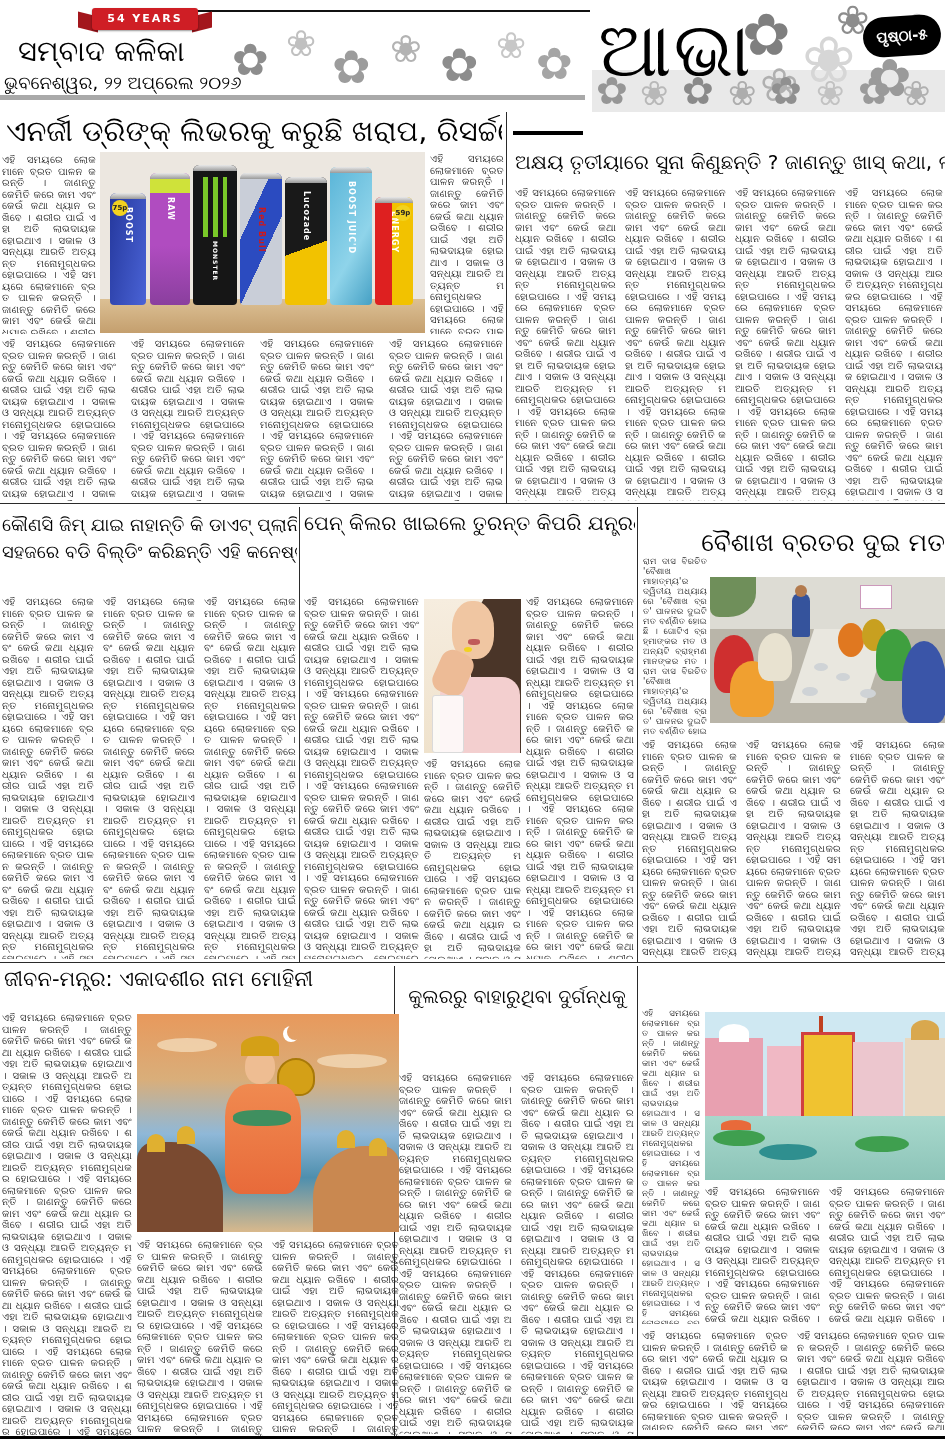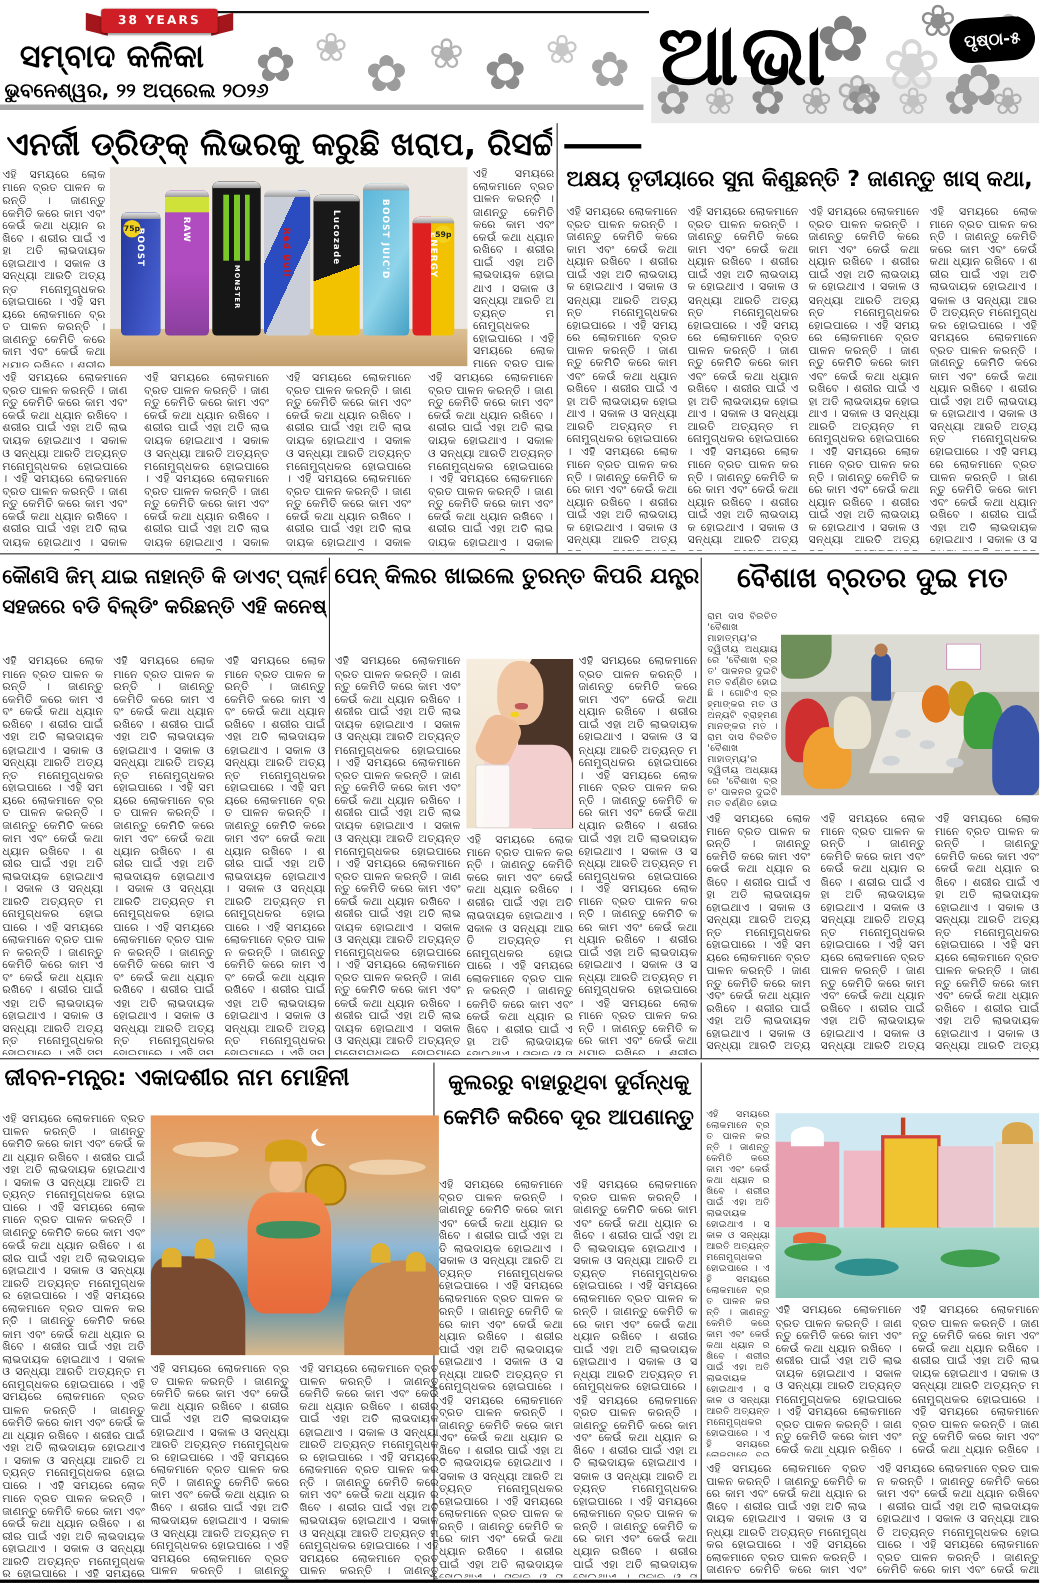--- a/index.html
+++ b/index.html
@@ -1,19 +1,19 @@
 <!DOCTYPE html>
 <html><head>
 <meta charset="utf-8">
 <style>
   html,body{margin:0;padding:0;background:#fff;}
   #page{position:relative;width:945px;height:1450px;background:#fff;overflow:hidden;
         font-family:"DejaVu Sans","Liberation Sans",sans-serif;}
   .abs{position:absolute;}
-  .hl{font-weight:bold;color:#000;}
+  .hl{font-weight:normal;color:#000;}
   .greek{font-size:10px;line-height:11.5px;color:#1d1d1d;text-align:justify;
          overflow:hidden;word-break:break-all;letter-spacing:.3px;}
   .greek.tiny{font-size:8.5px;line-height:10px;}
   .vrule{width:1px;background:#2a2a2a;}
   .hrule{height:1px;background:#2a2a2a;left:0;width:945px;}
   .flower{color:#9a9a9a;line-height:1;}
   
   .ribbon{background:#cf1e25;color:#fff;font-size:11px;font-weight:bold;letter-spacing:2px;
           text-align:center;line-height:22px;border-radius:3px;box-shadow:0 1px 2px #0006;}
   .ribtail{background:#a3161c;}
@@ -30,21 +30,21 @@
 </style>
 </head>
 <body>
 
 <div id="page">
 
   <div class="abs" style="left:170px;top:10px;width:420px;height:2px;background:#111;"></div>
 
   <div class="abs ribtail" style="left:78px;top:14px;width:20px;height:16px;transform:skewY(14deg);"></div>
   <div class="abs ribtail" style="left:192px;top:14px;width:20px;height:16px;transform:skewY(-14deg);"></div>
-  <div class="abs ribbon" style="left:92px;top:8px;width:106px;height:22px;">38 YEARS</div>
+  <div class="abs ribbon" style="left:92px;top:8px;width:106px;height:22px;">54 YEARS</div>
 
   <div class="abs hl" style="left:18px;top:34px;width:230px;font-size:29px;line-height:34px;white-space:nowrap;overflow:hidden;">ସମ୍ବାଦ କଳିକା</div>
   <div class="abs hl" style="left:4px;top:72px;width:240px;font-size:18px;white-space:nowrap;overflow:hidden;">ଭୁବନେଶ୍ୱର, ୨୨ ଅପ୍ରେଲ ୨୦୨୬ ବୁଧବାର</div>
 
   <div class="abs" style="left:0;top:95px;width:585px;height:5px;background:#a9a9a9;"></div>
 
   <div class="abs" style="left:228px;top:24px;width:358px;height:72px;">
     <span class="flower abs" style="left:4px;top:14px;font-size:44px;color:#8d8d8d;">✿</span>
     <span class="flower abs" style="left:58px;top:2px;font-size:36px;color:#c0c0c0;">❀</span>
     <span class="flower abs" style="left:104px;top:20px;font-size:46px;color:#9c9c9c;">✿</span>
@@ -151,21 +151,21 @@
     <div class="abs" style="left:28px;top:2px;width:42px;height:58px;background:#f0c6a2;border-radius:46% 46% 40% 40%;"></div>
     <div class="abs" style="left:44px;top:40px;width:12px;height:6px;background:#c05a5a;border-radius:40%;"></div>
     <div class="abs" style="left:16px;top:78px;width:80px;height:80px;background:#f3cfcf;border-radius:18px 18px 0 0;"></div>
     <div class="abs" style="left:12px;top:52px;width:34px;height:44px;background:#edbb96;border-radius:12px;transform:rotate(24deg);"></div>
     <div class="abs" style="left:40px;top:48px;width:8px;height:5px;background:#f2d21f;border-radius:50%;"></div>
     <div class="abs" style="left:8px;top:96px;width:30px;height:56px;background:#ffffffcc;border:1px solid #dadada;border-radius:3px;"></div>
   </div>
   <div class="abs greek" style="left:424px;top:758px;width:97px;height:201px;">ଏହି ସମୟରେ ଲୋକମାନେ ବ୍ରତ ପାଳନ କରନ୍ତି । ଜାଣନ୍ତୁ କେମିତି କରେ କାମ ଏବଂ କେଉଁ କଥା ଧ୍ୟାନ ରଖିବେ । ଶରୀର ପାଇଁ ଏହା ଅତି ଲାଭଦାୟକ ହୋଇଥାଏ । ସକାଳ ଓ ସନ୍ଧ୍ୟା ଆରତି ଅତ୍ୟନ୍ତ ମନୋମୁଗ୍ଧକର ହୋଇପାରେ । ଏହି ସମୟରେ ଲୋକମାନେ ବ୍ରତ ପାଳନ କରନ୍ତି । ଜାଣନ୍ତୁ କେମିତି କରେ କାମ ଏବଂ କେଉଁ କଥା ଧ୍ୟାନ ରଖିବେ । ଶରୀର ପାଇଁ ଏହା ଅତି ଲାଭଦାୟକ ହୋଇଥାଏ । ସକାଳ ଓ ସନ୍ଧ୍ୟା ଆରତି ଅତ୍ୟନ୍ତ ମନୋମୁଗ୍ଧକର ହୋଇପାରେ । ଏହି ସମୟରେ ଲୋକମାନେ ବ୍ରତ ପାଳନ କରନ୍ତି । ଜାଣନ୍ତୁ କେମିତି କରେ କାମ ଏବଂ କେଉଁ କଥା ଧ୍ୟାନ ରଖିବେ । ଶରୀର ପାଇଁ ଏହା ଅତି ଲାଭଦାୟକ ହୋଇଥାଏ । ସକାଳ ଓ ସନ୍ଧ୍ୟା ଆରତି ଅତ୍ୟନ୍ତ ମନୋମୁଗ୍ଧକର ହୋଇପାରେ । ଏହି ସମୟରେ ଲୋକମାନେ ବ୍ରତ ପାଳନ କରନ୍ତି । ଜାଣନ୍ତୁ କେମିତି କରେ କାମ ଏବଂ କେଉଁ କଥା ଧ୍ୟାନ ରଖିବେ । ଶରୀର ପାଇଁ ଏହା ଅତି ଲାଭଦାୟକ ହୋଇଥାଏ । ସକାଳ ଓ ସନ୍ଧ୍ୟା ଆରତି ଅତ୍ୟନ୍ତ ମନୋମୁଗ୍ଧକର ହୋଇପାରେ । ଏହି ସମୟରେ ଲୋକମାନେ ବ୍ରତ ପାଳନ କରନ୍ତି । ଜାଣନ୍ତୁ କେମିତି କରେ କାମ ଏବଂ କେଉଁ କଥା ଧ୍ୟାନ ରଖିବେ । ଶରୀର ପାଇଁ ଏହା ଅତି ଲାଭଦାୟକ ହୋଇଥାଏ । ସକାଳ ଓ ସନ୍ଧ୍ୟା ଆରତି ଅତ୍ୟନ୍ତ ମନୋମୁଗ୍ଧକର ହୋଇପାରେ । </div>
   <div class="abs greek" style="left:526px;top:596px;width:108px;height:363px;">ଏହି ସମୟରେ ଲୋକମାନେ ବ୍ରତ ପାଳନ କରନ୍ତି । ଜାଣନ୍ତୁ କେମିତି କରେ କାମ ଏବଂ କେଉଁ କଥା ଧ୍ୟାନ ରଖିବେ । ଶରୀର ପାଇଁ ଏହା ଅତି ଲାଭଦାୟକ ହୋଇଥାଏ । ସକାଳ ଓ ସନ୍ଧ୍ୟା ଆରତି ଅତ୍ୟନ୍ତ ମନୋମୁଗ୍ଧକର ହୋଇପାରେ । ଏହି ସମୟରେ ଲୋକମାନେ ବ୍ରତ ପାଳନ କରନ୍ତି । ଜାଣନ୍ତୁ କେମିତି କରେ କାମ ଏବଂ କେଉଁ କଥା ଧ୍ୟାନ ରଖିବେ । ଶରୀର ପାଇଁ ଏହା ଅତି ଲାଭଦାୟକ ହୋଇଥାଏ । ସକାଳ ଓ ସନ୍ଧ୍ୟା ଆରତି ଅତ୍ୟନ୍ତ ମନୋମୁଗ୍ଧକର ହୋଇପାରେ । ଏହି ସମୟରେ ଲୋକମାନେ ବ୍ରତ ପାଳନ କରନ୍ତି । ଜାଣନ୍ତୁ କେମିତି କରେ କାମ ଏବଂ କେଉଁ କଥା ଧ୍ୟାନ ରଖିବେ । ଶରୀର ପାଇଁ ଏହା ଅତି ଲାଭଦାୟକ ହୋଇଥାଏ । ସକାଳ ଓ ସନ୍ଧ୍ୟା ଆରତି ଅତ୍ୟନ୍ତ ମନୋମୁଗ୍ଧକର ହୋଇପାରେ । ଏହି ସମୟରେ ଲୋକମାନେ ବ୍ରତ ପାଳନ କରନ୍ତି । ଜାଣନ୍ତୁ କେମିତି କରେ କାମ ଏବଂ କେଉଁ କଥା ଧ୍ୟାନ ରଖିବେ । ଶରୀର ପାଇଁ ଏହା ଅତି ଲାଭଦାୟକ ହୋଇଥାଏ । ସକାଳ ଓ ସନ୍ଧ୍ୟା ଆରତି ଅତ୍ୟନ୍ତ ମନୋମୁଗ୍ଧକର ହୋଇପାରେ । ଏହି ସମୟରେ ଲୋକମାନେ ବ୍ରତ ପାଳନ କରନ୍ତି । ଜାଣନ୍ତୁ କେମିତି କରେ କାମ ଏବଂ କେଉଁ କଥା ଧ୍ୟାନ ରଖିବେ । ଶରୀର ପାଇଁ ଏହା ଅତି ଲାଭଦାୟକ ହୋଇଥାଏ । ସକାଳ ଓ ସନ୍ଧ୍ୟା ଆରତି ଅତ୍ୟନ୍ତ ମନୋମୁଗ୍ଧକର ହୋଇପାରେ । ଏହି ସମୟରେ ଲୋକମାନେ ବ୍ରତ ପାଳନ କରନ୍ତି । ଜାଣନ୍ତୁ କେମିତି କରେ କାମ ଏବଂ କେଉଁ କଥା ଧ୍ୟାନ ରଖିବେ । ଶରୀର ପାଇଁ ଏହା ଅତି ଲାଭଦାୟକ ହୋଇଥାଏ । ସକାଳ ଓ ସନ୍ଧ୍ୟା ଆରତି ଅତ୍ୟନ୍ତ ମନୋମୁଗ୍ଧକର ହୋଇପାରେ । ଏହି ସମୟରେ ଲୋକମାନେ ବ୍ରତ ପାଳନ କରନ୍ତି । ଜାଣନ୍ତୁ କେମିତି କରେ କାମ ଏବଂ କେଉଁ କଥା ଧ୍ୟାନ ରଖିବେ । ଶରୀର ପାଇଁ ଏହା ଅତି ଲାଭଦାୟକ ହୋଇଥାଏ । ସକାଳ ଓ ସନ୍ଧ୍ୟା ଆରତି ଅତ୍ୟନ୍ତ ମନୋମୁଗ୍ଧକର ହୋଇପାରେ । ଏହି ସମୟରେ ଲୋକମାନେ ବ୍ରତ ପାଳନ କରନ୍ତି । ଜାଣନ୍ତୁ କେମିତି କରେ କାମ ଏବଂ କେଉଁ କଥା ଧ୍ୟାନ ରଖିବେ । ଶରୀର ପାଇଁ ଏହା ଅତି ଲାଭଦାୟକ ହୋଇଥାଏ । ସକାଳ ଓ ସନ୍ଧ୍ୟା ଆରତି ଅତ୍ୟନ୍ତ ମନୋମୁଗ୍ଧକର ହୋଇପାରେ । ଏହି ସମୟରେ ଲୋକମାନେ ବ୍ରତ ପାଳନ କରନ୍ତି । ଜାଣନ୍ତୁ କେମିତି କରେ କାମ ଏବଂ କେଉଁ କଥା ଧ୍ୟାନ ରଖିବେ । ଶରୀର ପାଇଁ ଏହା ଅତି ଲାଭଦାୟକ ହୋଇଥାଏ । ସକାଳ ଓ ସନ୍ଧ୍ୟା ଆରତି ଅତ୍ୟନ୍ତ ମନୋମୁଗ୍ଧକର ହୋଇପାରେ । </div>
 
-  <div class="abs hl" style="left:641px;top:511px;width:304px;font-size:25px;text-align:center;white-space:nowrap;overflow:hidden;">ବୈଶାଖ ବ୍ରତର ଦୁଇ ମତ</div>
+  <div class="abs hl" style="left:641px;top:528px;width:304px;font-size:25px;text-align:right;white-space:nowrap;overflow:hidden;">ବୈଶାଖ ବ୍ରତର ଦୁଇ ମତ</div>
   <div class="abs greek tiny" style="left:643px;top:556px;width:64px;height:180px;">ରାମ ଦାସ ବିରଚିତ 'ବୈଶାଖ ମାହାତ୍ମ୍ୟ'ର ଦ୍ୱିତୀୟ ଅଧ୍ୟାୟରେ 'ବୈଶାଖ ବ୍ରତ' ପାଳନର ଦୁଇଟି ମତ ବର୍ଣ୍ଣିତ ହୋଇଛି । ଗୋଟିଏ ବ୍ରହ୍ମାଙ୍କର ମତ ଓ ଅନ୍ୟଟି ବ୍ରାହ୍ମଣମାନଙ୍କର ମତ । ରାମ ଦାସ ବିରଚିତ 'ବୈଶାଖ ମାହାତ୍ମ୍ୟ'ର ଦ୍ୱିତୀୟ ଅଧ୍ୟାୟରେ 'ବୈଶାଖ ବ୍ରତ' ପାଳନର ଦୁଇଟି ମତ ବର୍ଣ୍ଣିତ ହୋଇଛି । ଗୋଟିଏ ବ୍ରହ୍ମାଙ୍କର ମତ ଓ ଅନ୍ୟଟି ବ୍ରାହ୍ମଣମାନଙ୍କର ମତ । ରାମ ଦାସ ବିରଚିତ 'ବୈଶାଖ ମାହାତ୍ମ୍ୟ'ର ଦ୍ୱିତୀୟ ଅଧ୍ୟାୟରେ 'ବୈଶାଖ ବ୍ରତ' ପାଳନର ଦୁଇଟି ମତ ବର୍ଣ୍ଣିତ ହୋଇଛି । ଗୋଟିଏ ବ୍ରହ୍ମାଙ୍କର ମତ ଓ ଅନ୍ୟଟି ବ୍ରାହ୍ମଣମାନଙ୍କର ମତ । </div>
 
   <div class="abs photo" style="left:710px;top:577px;width:235px;height:146px;background:#b9b5a9;">
     <div class="abs" style="left:0;top:0;width:235px;height:52px;background:#dddcd4;"></div>
     <div class="abs" style="left:150px;top:8px;width:30px;height:22px;background:#fff;border:1px solid #c9b;"></div>
     <div class="abs" style="left:0px;top:0px;width:46px;height:40px;background:#6f8f5a;border-radius:0 0 60% 20%;"></div>
     <div class="abs" style="left:92px;top:52px;width:76px;height:74px;background:#e9e7df;transform:skewX(-18deg);"></div>
     <div class="abs" style="left:82px;top:16px;width:18px;height:44px;background:#35539c;border-radius:8px 8px 2px 2px;"></div>
     <div class="abs" style="left:85px;top:8px;width:12px;height:12px;background:#b37b4e;border-radius:50%;"></div>
     <div class="abs" style="left:4px;top:58px;width:40px;height:58px;background:#cf2f2f;border-radius:50% 50% 30% 30%;"></div>
@@ -204,22 +204,21 @@
     <div class="abs" style="left:176px;top:132px;width:86px;height:86px;background:#c98850;border-radius:60% 20% 0 0;"></div>
     <div class="abs" style="left:10px;top:120px;width:18px;height:18px;background:#e0b030;border-radius:50% 50% 0 0;"></div>
     <div class="abs" style="left:40px;top:112px;width:18px;height:18px;background:#e0b030;border-radius:50% 50% 0 0;"></div>
     <div class="abs" style="left:200px;top:116px;width:18px;height:18px;background:#e0b030;border-radius:50% 50% 0 0;"></div>
     <div class="abs" style="left:232px;top:124px;width:18px;height:18px;background:#e0b030;border-radius:50% 50% 0 0;"></div>
   </div>
   <div class="abs greek" style="left:137px;top:1239px;width:126px;height:197px;">ଏହି ସମୟରେ ଲୋକମାନେ ବ୍ରତ ପାଳନ କରନ୍ତି । ଜାଣନ୍ତୁ କେମିତି କରେ କାମ ଏବଂ କେଉଁ କଥା ଧ୍ୟାନ ରଖିବେ । ଶରୀର ପାଇଁ ଏହା ଅତି ଲାଭଦାୟକ ହୋଇଥାଏ । ସକାଳ ଓ ସନ୍ଧ୍ୟା ଆରତି ଅତ୍ୟନ୍ତ ମନୋମୁଗ୍ଧକର ହୋଇପାରେ । ଏହି ସମୟରେ ଲୋକମାନେ ବ୍ରତ ପାଳନ କରନ୍ତି । ଜାଣନ୍ତୁ କେମିତି କରେ କାମ ଏବଂ କେଉଁ କଥା ଧ୍ୟାନ ରଖିବେ । ଶରୀର ପାଇଁ ଏହା ଅତି ଲାଭଦାୟକ ହୋଇଥାଏ । ସକାଳ ଓ ସନ୍ଧ୍ୟା ଆରତି ଅତ୍ୟନ୍ତ ମନୋମୁଗ୍ଧକର ହୋଇପାରେ । ଏହି ସମୟରେ ଲୋକମାନେ ବ୍ରତ ପାଳନ କରନ୍ତି । ଜାଣନ୍ତୁ କେମିତି କରେ କାମ ଏବଂ କେଉଁ କଥା ଧ୍ୟାନ ରଖିବେ । ଶରୀର ପାଇଁ ଏହା ଅତି ଲାଭଦାୟକ ହୋଇଥାଏ । ସକାଳ ଓ ସନ୍ଧ୍ୟା ଆରତି ଅତ୍ୟନ୍ତ ମନୋମୁଗ୍ଧକର ହୋଇପାରେ । ଏହି ସମୟରେ ଲୋକମାନେ ବ୍ରତ ପାଳନ କରନ୍ତି । ଜାଣନ୍ତୁ କେମିତି କରେ କାମ ଏବଂ କେଉଁ କଥା ଧ୍ୟାନ ରଖିବେ । ଶରୀର ପାଇଁ ଏହା ଅତି ଲାଭଦାୟକ ହୋଇଥାଏ । ସକାଳ ଓ ସନ୍ଧ୍ୟା ଆରତି ଅତ୍ୟନ୍ତ ମନୋମୁଗ୍ଧକର ହୋଇପାରେ । ଏହି ସମୟରେ ଲୋକମାନେ ବ୍ରତ ପାଳନ କରନ୍ତି । ଜାଣନ୍ତୁ କେମିତି କରେ କାମ ଏବଂ କେଉଁ କଥା ଧ୍ୟାନ ରଖିବେ । ଶରୀର ପାଇଁ ଏହା ଅତି ଲାଭଦାୟକ ହୋଇଥାଏ । ସକାଳ ଓ ସନ୍ଧ୍ୟା ଆରତି ଅତ୍ୟନ୍ତ ମନୋମୁଗ୍ଧକର ହୋଇପାରେ । ଏହି ସମୟରେ ଲୋକମାନେ ବ୍ରତ ପାଳନ କରନ୍ତି । ଜାଣନ୍ତୁ କେମିତି କରେ କାମ ଏବଂ କେଉଁ କଥା ଧ୍ୟାନ ରଖିବେ । ଶରୀର ପାଇଁ ଏହା ଅତି ଲାଭଦାୟକ ହୋଇଥାଏ । ସକାଳ ଓ ସନ୍ଧ୍ୟା ଆରତି ଅତ୍ୟନ୍ତ ମନୋମୁଗ୍ଧକର ହୋଇପାରେ । </div>
   <div class="abs greek" style="left:272px;top:1239px;width:127px;height:197px;">ଏହି ସମୟରେ ଲୋକମାନେ ବ୍ରତ ପାଳନ କରନ୍ତି । ଜାଣନ୍ତୁ କେମିତି କରେ କାମ ଏବଂ କେଉଁ କଥା ଧ୍ୟାନ ରଖିବେ । ଶରୀର ପାଇଁ ଏହା ଅତି ଲାଭଦାୟକ ହୋଇଥାଏ । ସକାଳ ଓ ସନ୍ଧ୍ୟା ଆରତି ଅତ୍ୟନ୍ତ ମନୋମୁଗ୍ଧକର ହୋଇପାରେ । ଏହି ସମୟରେ ଲୋକମାନେ ବ୍ରତ ପାଳନ କରନ୍ତି । ଜାଣନ୍ତୁ କେମିତି କରେ କାମ ଏବଂ କେଉଁ କଥା ଧ୍ୟାନ ରଖିବେ । ଶରୀର ପାଇଁ ଏହା ଅତି ଲାଭଦାୟକ ହୋଇଥାଏ । ସକାଳ ଓ ସନ୍ଧ୍ୟା ଆରତି ଅତ୍ୟନ୍ତ ମନୋମୁଗ୍ଧକର ହୋଇପାରେ । ଏହି ସମୟରେ ଲୋକମାନେ ବ୍ରତ ପାଳନ କରନ୍ତି । ଜାଣନ୍ତୁ କେମିତି କରେ କାମ ଏବଂ କେଉଁ କଥା ଧ୍ୟାନ ରଖିବେ । ଶରୀର ପାଇଁ ଏହା ଅତି ଲାଭଦାୟକ ହୋଇଥାଏ । ସକାଳ ଓ ସନ୍ଧ୍ୟା ଆରତି ଅତ୍ୟନ୍ତ ମନୋମୁଗ୍ଧକର ହୋଇପାରେ । ଏହି ସମୟରେ ଲୋକମାନେ ବ୍ରତ ପାଳନ କରନ୍ତି । ଜାଣନ୍ତୁ କେମିତି କରେ କାମ ଏବଂ କେଉଁ କଥା ଧ୍ୟାନ ରଖିବେ । ଶରୀର ପାଇଁ ଏହା ଅତି ଲାଭଦାୟକ ହୋଇଥାଏ । ସକାଳ ଓ ସନ୍ଧ୍ୟା ଆରତି ଅତ୍ୟନ୍ତ ମନୋମୁଗ୍ଧକର ହୋଇପାରେ । ଏହି ସମୟରେ ଲୋକମାନେ ବ୍ରତ ପାଳନ କରନ୍ତି । ଜାଣନ୍ତୁ କେମିତି କରେ କାମ ଏବଂ କେଉଁ କଥା ଧ୍ୟାନ ରଖିବେ । ଶରୀର ପାଇଁ ଏହା ଅତି ଲାଭଦାୟକ ହୋଇଥାଏ । ସକାଳ ଓ ସନ୍ଧ୍ୟା ଆରତି ଅତ୍ୟନ୍ତ ମନୋମୁଗ୍ଧକର ହୋଇପାରେ । ଏହି ସମୟରେ ଲୋକମାନେ ବ୍ରତ ପାଳନ କରନ୍ତି । ଜାଣନ୍ତୁ କେମିତି କରେ କାମ ଏବଂ କେଉଁ କଥା ଧ୍ୟାନ ରଖିବେ । ଶରୀର ପାଇଁ ଏହା ଅତି ଲାଭଦାୟକ ହୋଇଥାଏ । ସକାଳ ଓ ସନ୍ଧ୍ୟା ଆରତି ଅତ୍ୟନ୍ତ ମନୋମୁଗ୍ଧକର ହୋଇପାରେ । </div>
 
   <div class="abs hl" style="left:398px;top:968px;width:238px;font-size:19px;line-height:32px;text-align:center;overflow:hidden;height:100px;">
-    <div style="white-space:nowrap;overflow:hidden;">କୁଲରରୁ ବାହାରୁଥିବା ଦୁର୍ଗନ୍ଧକୁ</div>
-    <div style="white-space:nowrap;overflow:hidden;">କେମିତି କରିବେ ଦୂର ଆପଣାନ୍ତୁ</div>
+    <div style="white-space:nowrap;overflow:hidden;margin-top:12px;">କୁଲରରୁ ବାହାରୁଥିବା ଦୁର୍ଗନ୍ଧକୁ</div>
   </div>
   <div class="abs greek" style="left:399px;top:1072px;width:113px;height:362px;">ଏହି ସମୟରେ ଲୋକମାନେ ବ୍ରତ ପାଳନ କରନ୍ତି । ଜାଣନ୍ତୁ କେମିତି କରେ କାମ ଏବଂ କେଉଁ କଥା ଧ୍ୟାନ ରଖିବେ । ଶରୀର ପାଇଁ ଏହା ଅତି ଲାଭଦାୟକ ହୋଇଥାଏ । ସକାଳ ଓ ସନ୍ଧ୍ୟା ଆରତି ଅତ୍ୟନ୍ତ ମନୋମୁଗ୍ଧକର ହୋଇପାରେ । ଏହି ସମୟରେ ଲୋକମାନେ ବ୍ରତ ପାଳନ କରନ୍ତି । ଜାଣନ୍ତୁ କେମିତି କରେ କାମ ଏବଂ କେଉଁ କଥା ଧ୍ୟାନ ରଖିବେ । ଶରୀର ପାଇଁ ଏହା ଅତି ଲାଭଦାୟକ ହୋଇଥାଏ । ସକାଳ ଓ ସନ୍ଧ୍ୟା ଆରତି ଅତ୍ୟନ୍ତ ମନୋମୁଗ୍ଧକର ହୋଇପାରେ । ଏହି ସମୟରେ ଲୋକମାନେ ବ୍ରତ ପାଳନ କରନ୍ତି । ଜାଣନ୍ତୁ କେମିତି କରେ କାମ ଏବଂ କେଉଁ କଥା ଧ୍ୟାନ ରଖିବେ । ଶରୀର ପାଇଁ ଏହା ଅତି ଲାଭଦାୟକ ହୋଇଥାଏ । ସକାଳ ଓ ସନ୍ଧ୍ୟା ଆରତି ଅତ୍ୟନ୍ତ ମନୋମୁଗ୍ଧକର ହୋଇପାରେ । ଏହି ସମୟରେ ଲୋକମାନେ ବ୍ରତ ପାଳନ କରନ୍ତି । ଜାଣନ୍ତୁ କେମିତି କରେ କାମ ଏବଂ କେଉଁ କଥା ଧ୍ୟାନ ରଖିବେ । ଶରୀର ପାଇଁ ଏହା ଅତି ଲାଭଦାୟକ ହୋଇଥାଏ । ସକାଳ ଓ ସନ୍ଧ୍ୟା ଆରତି ଅତ୍ୟନ୍ତ ମନୋମୁଗ୍ଧକର ହୋଇପାରେ । ଏହି ସମୟରେ ଲୋକମାନେ ବ୍ରତ ପାଳନ କରନ୍ତି । ଜାଣନ୍ତୁ କେମିତି କରେ କାମ ଏବଂ କେଉଁ କଥା ଧ୍ୟାନ ରଖିବେ । ଶରୀର ପାଇଁ ଏହା ଅତି ଲାଭଦାୟକ ହୋଇଥାଏ । ସକାଳ ଓ ସନ୍ଧ୍ୟା ଆରତି ଅତ୍ୟନ୍ତ ମନୋମୁଗ୍ଧକର ହୋଇପାରେ । ଏହି ସମୟରେ ଲୋକମାନେ ବ୍ରତ ପାଳନ କରନ୍ତି । ଜାଣନ୍ତୁ କେମିତି କରେ କାମ ଏବଂ କେଉଁ କଥା ଧ୍ୟାନ ରଖିବେ । ଶରୀର ପାଇଁ ଏହା ଅତି ଲାଭଦାୟକ ହୋଇଥାଏ । ସକାଳ ଓ ସନ୍ଧ୍ୟା ଆରତି ଅତ୍ୟନ୍ତ ମନୋମୁଗ୍ଧକର ହୋଇପାରେ । ଏହି ସମୟରେ ଲୋକମାନେ ବ୍ରତ ପାଳନ କରନ୍ତି । ଜାଣନ୍ତୁ କେମିତି କରେ କାମ ଏବଂ କେଉଁ କଥା ଧ୍ୟାନ ରଖିବେ । ଶରୀର ପାଇଁ ଏହା ଅତି ଲାଭଦାୟକ ହୋଇଥାଏ । ସକାଳ ଓ ସନ୍ଧ୍ୟା ଆରତି ଅତ୍ୟନ୍ତ ମନୋମୁଗ୍ଧକର ହୋଇପାରେ । ଏହି ସମୟରେ ଲୋକମାନେ ବ୍ରତ ପାଳନ କରନ୍ତି । ଜାଣନ୍ତୁ କେମିତି କରେ କାମ ଏବଂ କେଉଁ କଥା ଧ୍ୟାନ ରଖିବେ । ଶରୀର ପାଇଁ ଏହା ଅତି ଲାଭଦାୟକ ହୋଇଥାଏ । ସକାଳ ଓ ସନ୍ଧ୍ୟା ଆରତି ଅତ୍ୟନ୍ତ ମନୋମୁଗ୍ଧକର ହୋଇପାରେ । ଏହି ସମୟରେ ଲୋକମାନେ ବ୍ରତ ପାଳନ କରନ୍ତି । ଜାଣନ୍ତୁ କେମିତି କରେ କାମ ଏବଂ କେଉଁ କଥା ଧ୍ୟାନ ରଖିବେ । ଶରୀର ପାଇଁ ଏହା ଅତି ଲାଭଦାୟକ ହୋଇଥାଏ । ସକାଳ ଓ ସନ୍ଧ୍ୟା ଆରତି ଅତ୍ୟନ୍ତ ମନୋମୁଗ୍ଧକର ହୋଇପାରେ । </div>
   <div class="abs greek" style="left:521px;top:1072px;width:113px;height:362px;">ଏହି ସମୟରେ ଲୋକମାନେ ବ୍ରତ ପାଳନ କରନ୍ତି । ଜାଣନ୍ତୁ କେମିତି କରେ କାମ ଏବଂ କେଉଁ କଥା ଧ୍ୟାନ ରଖିବେ । ଶରୀର ପାଇଁ ଏହା ଅତି ଲାଭଦାୟକ ହୋଇଥାଏ । ସକାଳ ଓ ସନ୍ଧ୍ୟା ଆରତି ଅତ୍ୟନ୍ତ ମନୋମୁଗ୍ଧକର ହୋଇପାରେ । ଏହି ସମୟରେ ଲୋକମାନେ ବ୍ରତ ପାଳନ କରନ୍ତି । ଜାଣନ୍ତୁ କେମିତି କରେ କାମ ଏବଂ କେଉଁ କଥା ଧ୍ୟାନ ରଖିବେ । ଶରୀର ପାଇଁ ଏହା ଅତି ଲାଭଦାୟକ ହୋଇଥାଏ । ସକାଳ ଓ ସନ୍ଧ୍ୟା ଆରତି ଅତ୍ୟନ୍ତ ମନୋମୁଗ୍ଧକର ହୋଇପାରେ । ଏହି ସମୟରେ ଲୋକମାନେ ବ୍ରତ ପାଳନ କରନ୍ତି । ଜାଣନ୍ତୁ କେମିତି କରେ କାମ ଏବଂ କେଉଁ କଥା ଧ୍ୟାନ ରଖିବେ । ଶରୀର ପାଇଁ ଏହା ଅତି ଲାଭଦାୟକ ହୋଇଥାଏ । ସକାଳ ଓ ସନ୍ଧ୍ୟା ଆରତି ଅତ୍ୟନ୍ତ ମନୋମୁଗ୍ଧକର ହୋଇପାରେ । ଏହି ସମୟରେ ଲୋକମାନେ ବ୍ରତ ପାଳନ କରନ୍ତି । ଜାଣନ୍ତୁ କେମିତି କରେ କାମ ଏବଂ କେଉଁ କଥା ଧ୍ୟାନ ରଖିବେ । ଶରୀର ପାଇଁ ଏହା ଅତି ଲାଭଦାୟକ ହୋଇଥାଏ । ସକାଳ ଓ ସନ୍ଧ୍ୟା ଆରତି ଅତ୍ୟନ୍ତ ମନୋମୁଗ୍ଧକର ହୋଇପାରେ । ଏହି ସମୟରେ ଲୋକମାନେ ବ୍ରତ ପାଳନ କରନ୍ତି । ଜାଣନ୍ତୁ କେମିତି କରେ କାମ ଏବଂ କେଉଁ କଥା ଧ୍ୟାନ ରଖିବେ । ଶରୀର ପାଇଁ ଏହା ଅତି ଲାଭଦାୟକ ହୋଇଥାଏ । ସକାଳ ଓ ସନ୍ଧ୍ୟା ଆରତି ଅତ୍ୟନ୍ତ ମନୋମୁଗ୍ଧକର ହୋଇପାରେ । ଏହି ସମୟରେ ଲୋକମାନେ ବ୍ରତ ପାଳନ କରନ୍ତି । ଜାଣନ୍ତୁ କେମିତି କରେ କାମ ଏବଂ କେଉଁ କଥା ଧ୍ୟାନ ରଖିବେ । ଶରୀର ପାଇଁ ଏହା ଅତି ଲାଭଦାୟକ ହୋଇଥାଏ । ସକାଳ ଓ ସନ୍ଧ୍ୟା ଆରତି ଅତ୍ୟନ୍ତ ମନୋମୁଗ୍ଧକର ହୋଇପାରେ । ଏହି ସମୟରେ ଲୋକମାନେ ବ୍ରତ ପାଳନ କରନ୍ତି । ଜାଣନ୍ତୁ କେମିତି କରେ କାମ ଏବଂ କେଉଁ କଥା ଧ୍ୟାନ ରଖିବେ । ଶରୀର ପାଇଁ ଏହା ଅତି ଲାଭଦାୟକ ହୋଇଥାଏ । ସକାଳ ଓ ସନ୍ଧ୍ୟା ଆରତି ଅତ୍ୟନ୍ତ ମନୋମୁଗ୍ଧକର ହୋଇପାରେ । ଏହି ସମୟରେ ଲୋକମାନେ ବ୍ରତ ପାଳନ କରନ୍ତି । ଜାଣନ୍ତୁ କେମିତି କରେ କାମ ଏବଂ କେଉଁ କଥା ଧ୍ୟାନ ରଖିବେ । ଶରୀର ପାଇଁ ଏହା ଅତି ଲାଭଦାୟକ ହୋଇଥାଏ । ସକାଳ ଓ ସନ୍ଧ୍ୟା ଆରତି ଅତ୍ୟନ୍ତ ମନୋମୁଗ୍ଧକର ହୋଇପାରେ । ଏହି ସମୟରେ ଲୋକମାନେ ବ୍ରତ ପାଳନ କରନ୍ତି । ଜାଣନ୍ତୁ କେମିତି କରେ କାମ ଏବଂ କେଉଁ କଥା ଧ୍ୟାନ ରଖିବେ । ଶରୀର ପାଇଁ ଏହା ଅତି ଲାଭଦାୟକ ହୋଇଥାଏ । ସକାଳ ଓ ସନ୍ଧ୍ୟା ଆରତି ଅତ୍ୟନ୍ତ ମନୋମୁଗ୍ଧକର ହୋଇପାରେ । </div>
 
   <div class="abs greek tiny" style="left:642px;top:1008px;width:58px;height:316px;">ଏହି ସମୟରେ ଲୋକମାନେ ବ୍ରତ ପାଳନ କରନ୍ତି । ଜାଣନ୍ତୁ କେମିତି କରେ କାମ ଏବଂ କେଉଁ କଥା ଧ୍ୟାନ ରଖିବେ । ଶରୀର ପାଇଁ ଏହା ଅତି ଲାଭଦାୟକ ହୋଇଥାଏ । ସକାଳ ଓ ସନ୍ଧ୍ୟା ଆରତି ଅତ୍ୟନ୍ତ ମନୋମୁଗ୍ଧକର ହୋଇପାରେ । ଏହି ସମୟରେ ଲୋକମାନେ ବ୍ରତ ପାଳନ କରନ୍ତି । ଜାଣନ୍ତୁ କେମିତି କରେ କାମ ଏବଂ କେଉଁ କଥା ଧ୍ୟାନ ରଖିବେ । ଶରୀର ପାଇଁ ଏହା ଅତି ଲାଭଦାୟକ ହୋଇଥାଏ । ସକାଳ ଓ ସନ୍ଧ୍ୟା ଆରତି ଅତ୍ୟନ୍ତ ମନୋମୁଗ୍ଧକର ହୋଇପାରେ । ଏହି ସମୟରେ ଲୋକମାନେ ବ୍ରତ ପାଳନ କରନ୍ତି । ଜାଣନ୍ତୁ କେମିତି କରେ କାମ ଏବଂ କେଉଁ କଥା ଧ୍ୟାନ ରଖିବେ । ଶରୀର ପାଇଁ ଏହା ଅତି ଲାଭଦାୟକ ହୋଇଥାଏ । ସକାଳ ଓ ସନ୍ଧ୍ୟା ଆରତି ଅତ୍ୟନ୍ତ ମନୋମୁଗ୍ଧକର ହୋଇପାରେ । ଏହି ସମୟରେ ଲୋକମାନେ ବ୍ରତ ପାଳନ କରନ୍ତି । ଜାଣନ୍ତୁ କେମିତି କରେ କାମ ଏବଂ କେଉଁ କଥା ଧ୍ୟାନ ରଖିବେ । ଶରୀର ପାଇଁ ଏହା ଅତି ଲାଭଦାୟକ ହୋଇଥାଏ । ସକାଳ ଓ ସନ୍ଧ୍ୟା ଆରତି ଅତ୍ୟନ୍ତ ମନୋମୁଗ୍ଧକର ହୋଇପାରେ । </div>
 
   <div class="abs photo" style="left:705px;top:1012px;width:240px;height:168px;background:#cfe8f2;">
     <div class="abs" style="left:0;top:26px;width:58px;height:78px;background:#e8a0b0;"></div>
     <div class="abs" style="left:14px;top:12px;width:30px;height:18px;background:#fff;border-radius:50% 50% 0 0;"></div>
     <div class="abs" style="left:62px;top:34px;width:46px;height:70px;background:#f0b8c4;"></div>

